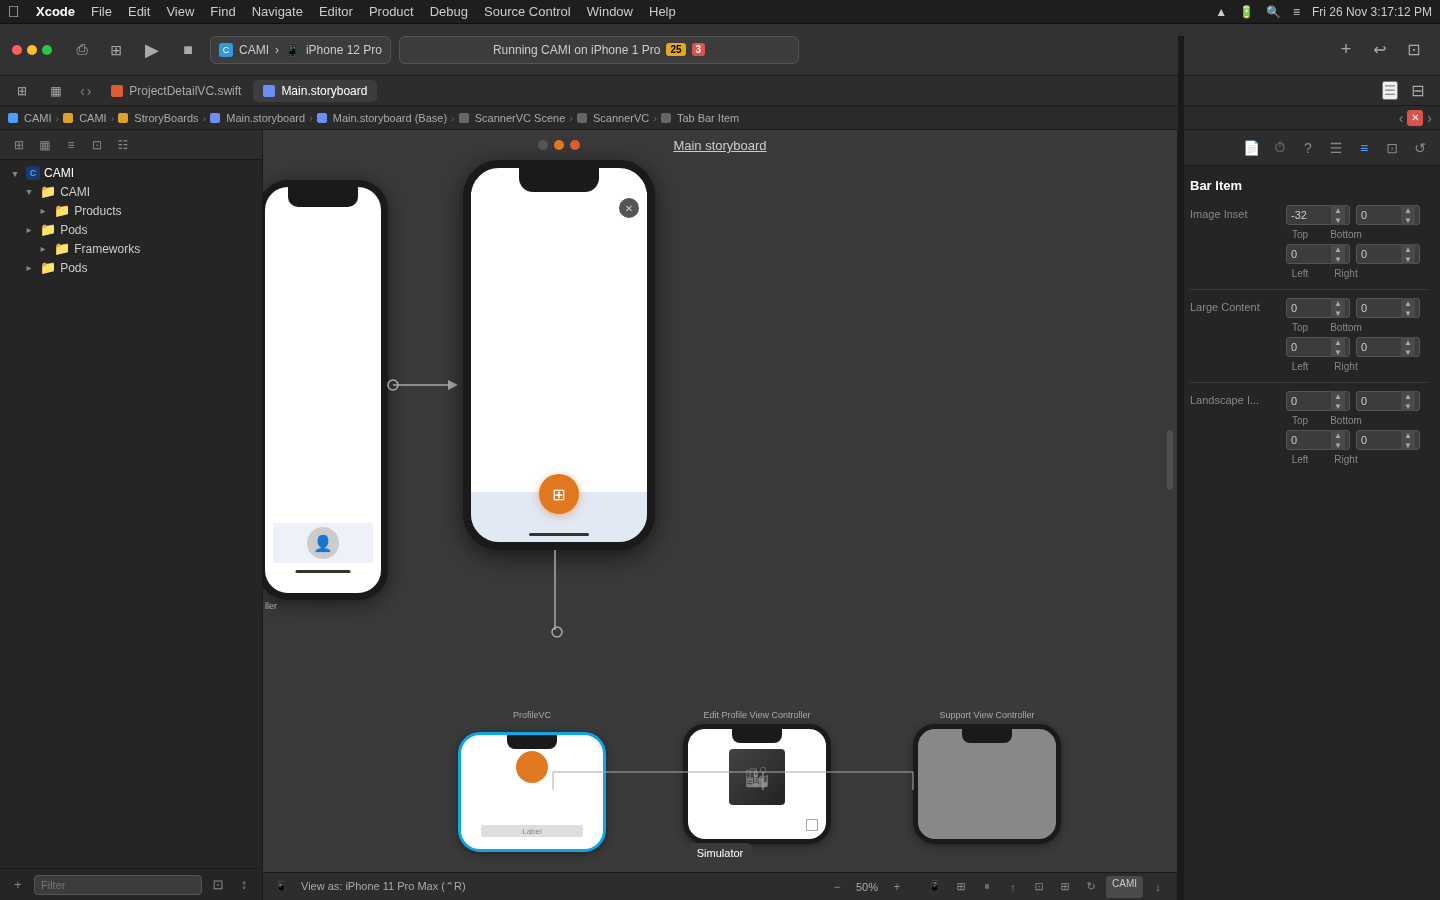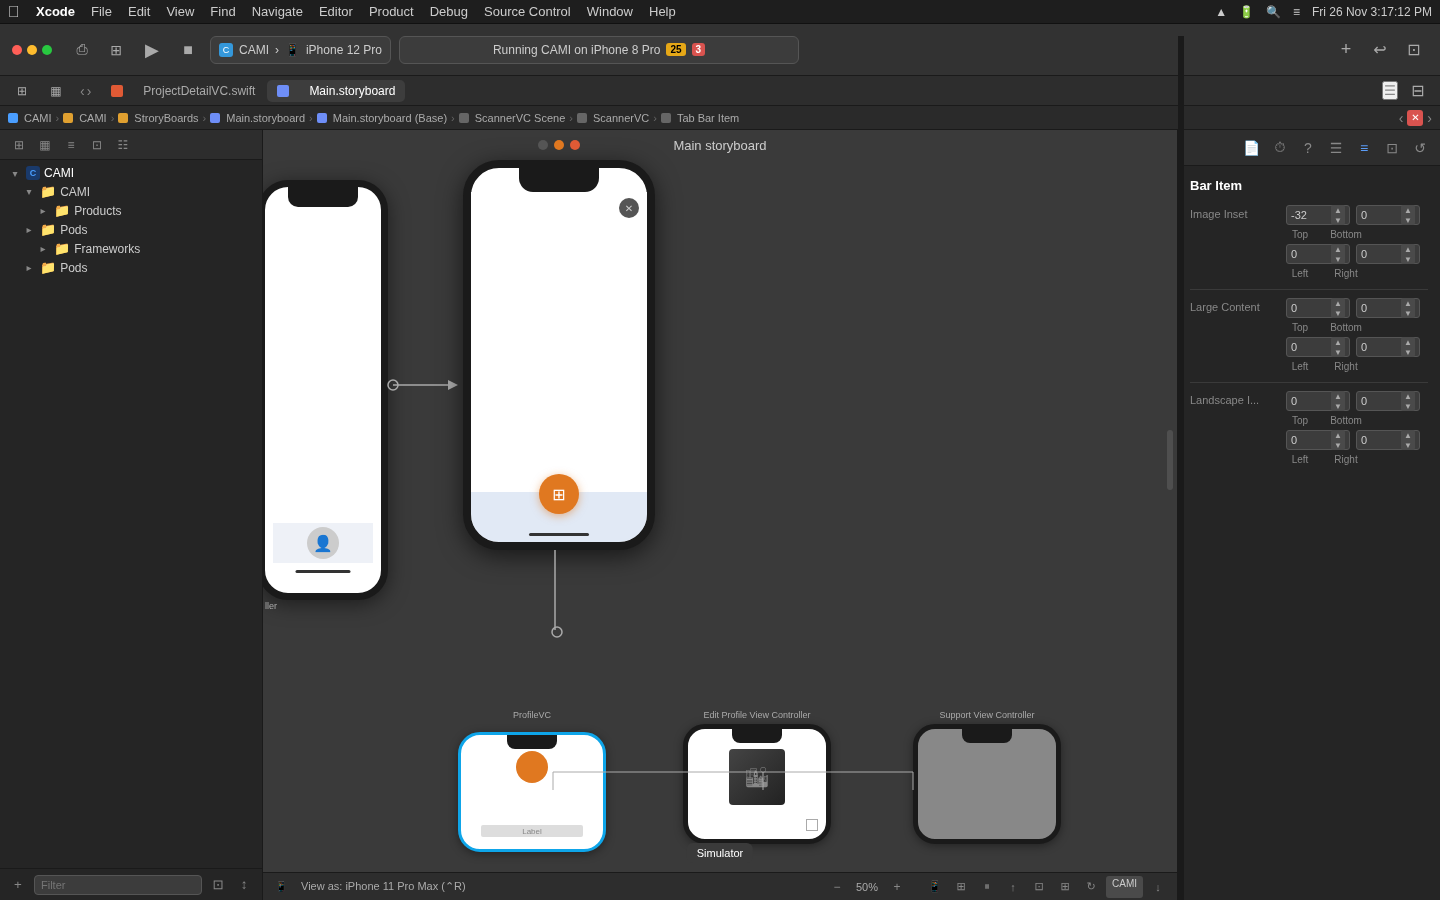--- a/index.html
+++ b/index.html
@@ -19,21 +19,21 @@
     .run-status { background: #3c3c3c; border: 1px solid #555; border-radius: 6px; padding: 3px 12px; color: #ccc; font-size: 12px; height: 28px; display: flex; align-items: center; gap: 6px; flex: 1; justify-content: center; max-width: 400px; }
     .warning-badge { background: #e6a817; color: #000; border-radius: 3px; padding: 1px 4px; font-size: 10px; font-weight: bold; }
     .error-badge { background: #d9534f; color: #fff; border-radius: 3px; padding: 1px 4px; font-size: 10px; font-weight: bold; }
     .toolbar-right { margin-left: auto; display: flex; align-items: center; gap: 6px; }
 
     
     .nav-tabs { height: 30px; background: #2d2d2d; border-bottom: 1px solid #1a1a1a; display: flex; align-items: center; padding: 0 8px; gap: 2px; }
     .nav-icons { display: flex; gap: 6px; margin-right: 8px; }
     .nav-arrows { display: flex; gap: 2px; margin-right: 8px; }
     .nav-arrow { color: #888; cursor: pointer; font-size: 14px; background: none; border: none; }
-    .file-tab { display: flex; align-items: center; gap: 20px; padding: 4px 10px; border-radius: 5px; cursor: pointer; color: #aaa; font-size: 12px; }
+    .file-tab { display: flex; align-items: center; gap: 6px; padding: 4px 10px; border-radius: 5px; cursor: pointer; color: #aaa; font-size: 12px; }
     .file-tab.active { background: #3d3d3d; color: #fff; }
     .file-tab-icon { width: 12px; height: 12px; border-radius: 2px; display: inline-block; }
     .swift-icon { background: #e05a35; }
     .storyboard-icon { background: #6e8ef7; }
     .tab-menu-btn { margin-left: auto; color: #888; cursor: pointer; }
 
     
     .breadcrumb { height: 24px; background: #2a2a2a; border-bottom: 1px solid #1a1a1a; display: flex; align-items: center; padding: 0 8px; font-size: 11px; color: #aaa; gap: 4px; overflow: hidden; }
     .breadcrumb-sep { color: #666; }
     .breadcrumb-item { cursor: pointer; }
@@ -52,21 +52,21 @@
     .tree-item { display: flex; align-items: center; gap: 4px; padding: 2px 8px; cursor: pointer; }
     .tree-toggle { width: 14px; height: 14px; display: flex; align-items: center; justify-content: center; color: #888; font-size: 10px; }
     .group-icon { color: #4a9eff; background: #1a3a6b; border-radius: 3px; font-size: 9px; font-weight: bold; width: 14px; height: 14px; display: flex; align-items: center; justify-content: center; }
     .tree-label { font-size: 12px; color: #ccc; }
     .sidebar-footer { height: 32px; border-top: 1px solid #1a1a1a; display: flex; align-items: center; padding: 0 8px; gap: 6px; }
     .filter-input { flex: 1; background: #3c3c3c; border: 1px solid #555; border-radius: 4px; padding: 2px 6px; color: #ccc; font-size: 11px; height: 20px; }
     .sidebar-footer-btn { width: 20px; height: 20px; background: none; border: none; color: #888; cursor: pointer; }
 
     
     .canvas-area { flex: 1; background: #3a3a3a; overflow: hidden; position: relative; }
-    .canvas-label { position: absolute; top: 8px; left: 50%; transform: translateX(-50%); font-size: 13px; color: #ccc; font-weight: 500; }
+    .canvas-label { position: absolute; top: 8px; left: 50%; transform: translateX(-50%); font-size: 13px; color: #ccc; font-weight: 500; text-decoration: underline; }
     .canvas-inner { width: 100%; height: 100%; position: relative; overflow: hidden; }
     .dot { width: 10px; height: 10px; border-radius: 50%; }
     .dot-red { background: #ff5f57; }
     .dot-yellow { background: #febc2e; }
     .dot-green { background: #28c840; }
 
     
     .right-panel { width: 263px; background: #252525; border-left: 1px solid #1a1a1a; display: flex; flex-direction: column; }
     .right-panel-toolbar { height: 36px; background: #2d2d2d; border-bottom: 1px solid #1a1a1a; display: flex; align-items: center; justify-content: flex-end; padding: 0 8px; gap: 4px; }
     .right-toolbar-btn { width: 24px; height: 24px; background: none; border: none; color: #888; cursor: pointer; font-size: 14px; display: flex; align-items: center; justify-content: center; }
@@ -130,21 +130,21 @@
   <button class="toolbar-btn" style="font-size:18px;color:#aaa;">▶</button>
   <button class="toolbar-btn" style="font-size:16px;color:#aaa;">■</button>
   <div class="scheme-selector">
     <span class="scheme-icon">C</span>
     <span>CAMI</span>
     <span>›</span>
     <span style="color:#888;">📱</span>
     <span>iPhone 12 Pro</span>
   </div>
   <div class="run-status">
-    <span>Running CAMI on iPhone 8 Pro</span>
+    <span>Running CAMI on iPhone 1 Pro</span>
     <span class="warning-badge">25</span>
     <span class="error-badge">3</span>
   </div>
   <div class="toolbar-right">
     <button class="toolbar-btn" style="font-size:18px;">+</button>
     <button class="toolbar-btn" style="font-size:16px;">↩</button>
     <button class="toolbar-btn">⊡</button>
   </div>
 </div>
 

